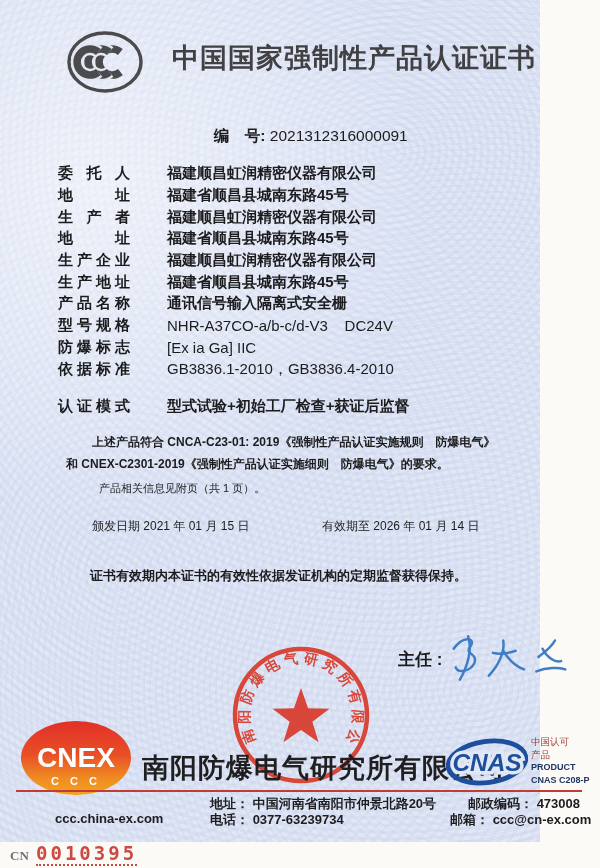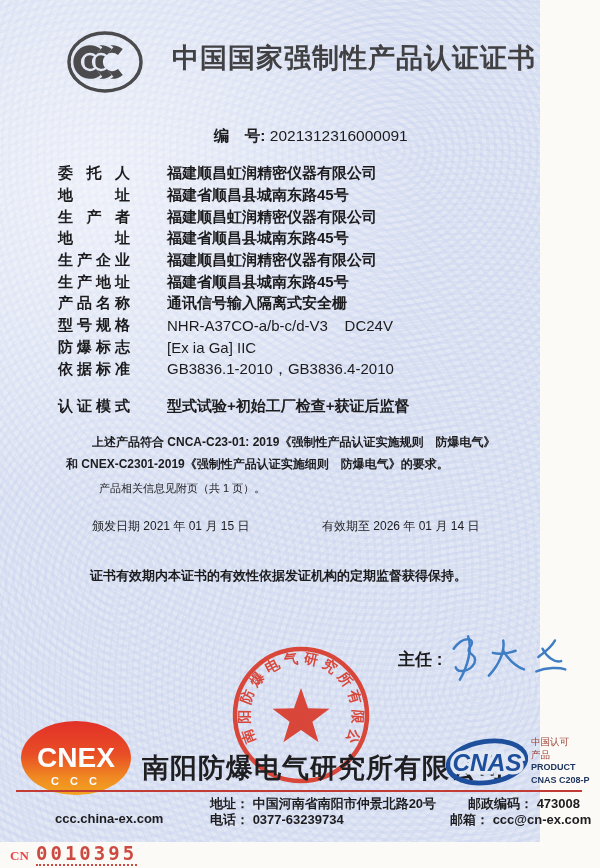--- a/index.html
+++ b/index.html
@@ -46,21 +46,21 @@
   .issuer-name{left:142px;top:750px;font-size:27px;font-weight:bold;letter-spacing:1px;color:#1f1f22;white-space:nowrap;}
   .cnas-mark{left:446px;top:737px;}
   .cnas-col{left:531px;top:736px;line-height:12.5px;white-space:nowrap;}
   .cnas-cn{font-size:9.5px;color:#9c3c30;}
   .cnas-en{font-size:9px;font-weight:bold;color:#1f3660;}
   .redline{left:16px;top:790px;width:566px;height:2px;background:#c23b35;}
   .ft{font-size:13px;font-weight:bold;color:#1d1d20;white-space:nowrap;}
   .ft-l1{top:795px;}
   .ft-l2{top:811px;}
   .serial-strip{position:absolute;left:0;top:842px;width:600px;height:26px;background:#fbfaf6;}
-  .serial-prefix{position:absolute;left:10px;top:6px;font-family:"Liberation Serif","DejaVu Serif",serif;font-size:13px;color:#ef4444;font-weight:bold;}
+  .serial-prefix{position:absolute;left:10px;top:6px;font-family:"Liberation Serif","DejaVu Serif",serif;font-size:13px;color:#737373;font-weight:bold;}
   .serial-num{position:absolute;left:36px;top:1px;font-family:"DejaVu Sans Mono","Liberation Mono",monospace;
     font-size:19px;font-weight:bold;color:#cc4a41;letter-spacing:3px;border-bottom:2px dotted #cc4a41;line-height:21px;}
   svg text{font-family:"Liberation Sans","DejaVu Sans",sans-serif;}
 </style>
 </head>
 <body>
 
 <div class="page">
   <div class="cert">
 

